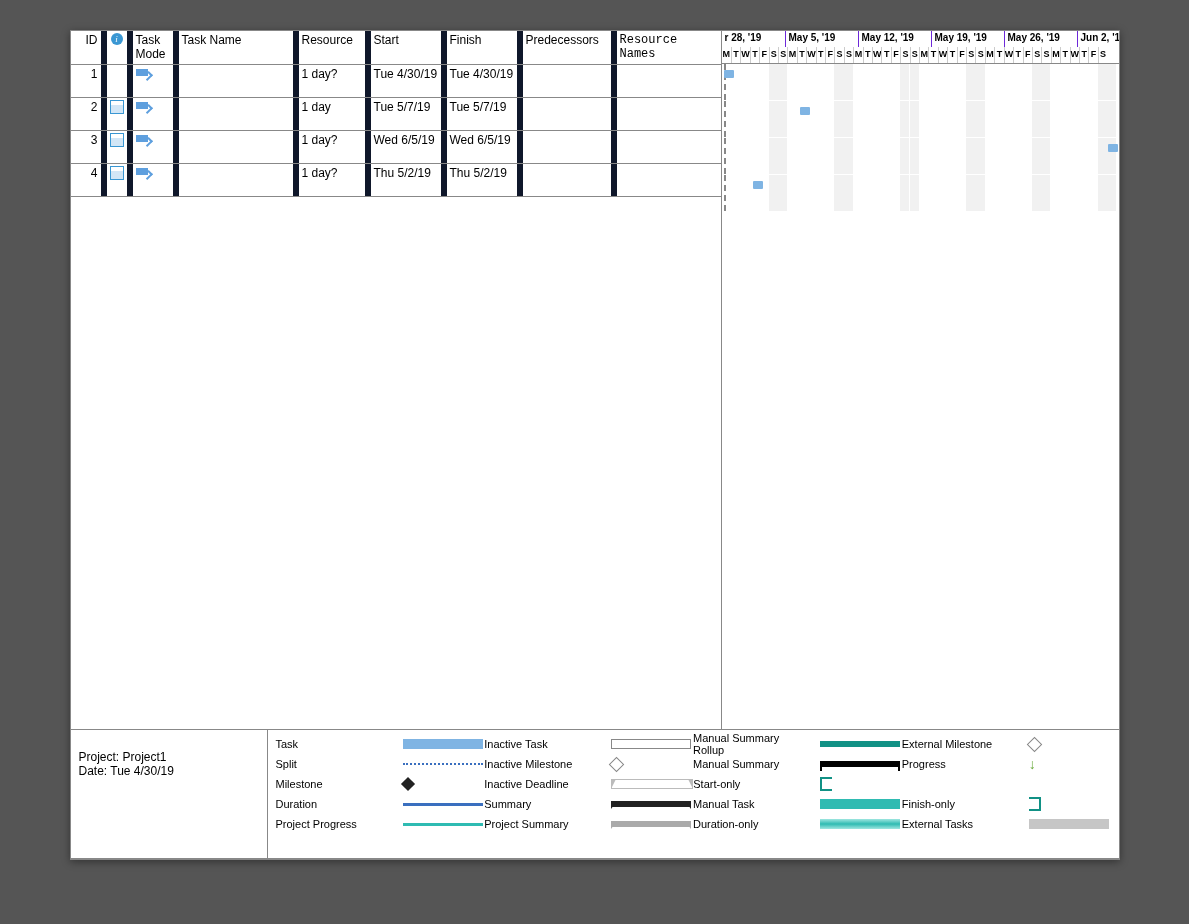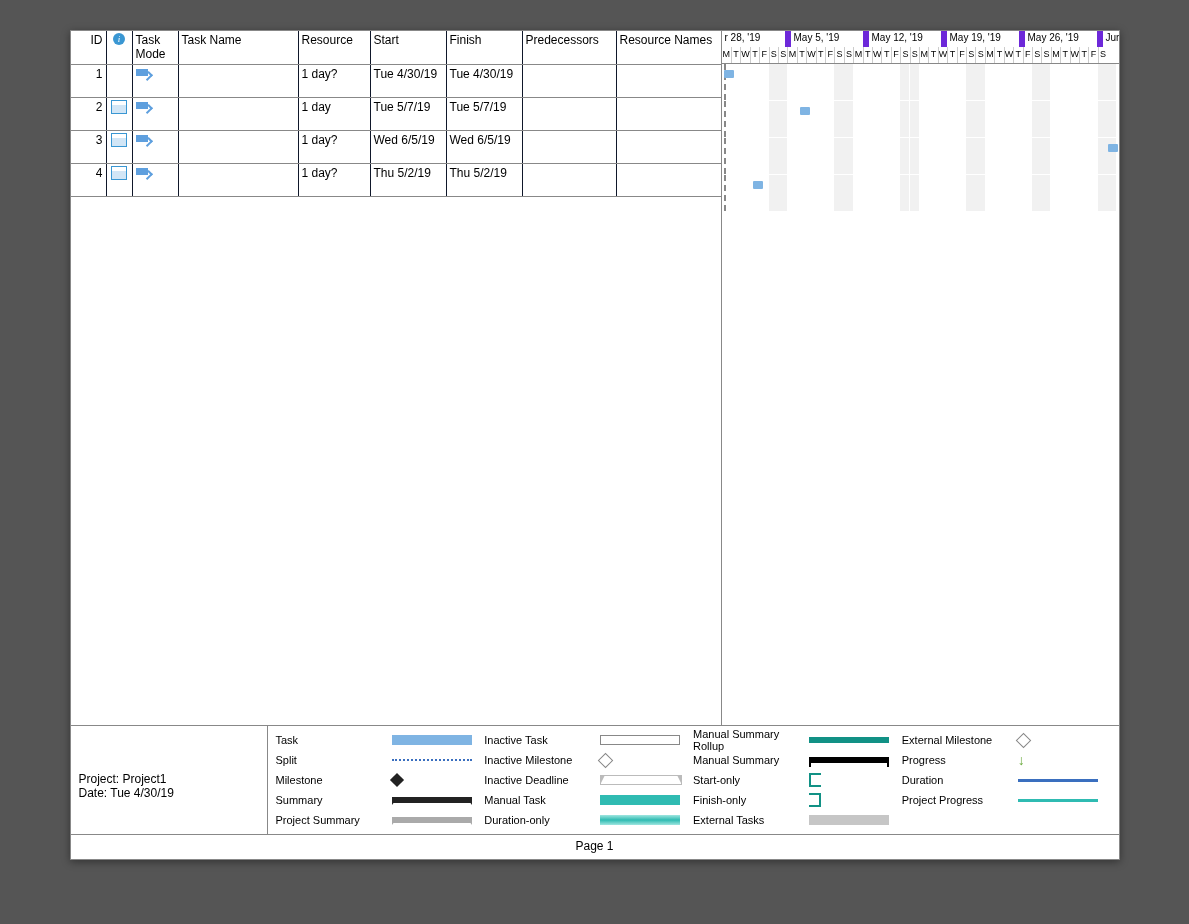--- a/index.html
+++ b/index.html
@@ -38,37 +38,37 @@
   
   .table{
     flex:0 0 650px;
     border-right:1px solid #888;
   }
   .table .thead, .table .trow{
     display:flex;
     border-bottom:1px solid #888;
   }
   .table .th,.table .td{
-    border-right:1px solid #0f172a;
+    border-right:6px solid #0f172a;
     padding:2px 3px;
     box-sizing:border-box;
     min-height:32px;
     display:flex;
     align-items:flex-start;
   }
   .table .th:last-child,.table .td:last-child{border-right:none;}
   .col-id{width:36px;justify-content:flex-end;}
   .col-info{width:26px;justify-content:center;align-items:center;}
   .col-mode{width:46px;}
   .col-name{width:120px;}
   .col-dur{width:72px;}
   .col-start{width:76px;}
   .col-finish{width:76px;}
   .col-pred{width:94px;}
-  .col-res{width:102px;}
+  .col-res{width:102px;font-family:Liberation Mono, monospace;}
   .table .thead .th{line-height:1.2;}
 
   
   .info-icon{
     width:12px;height:12px;border-radius:50%;
     background:#3a97d3;color:#fff;font-size:9px;display:flex;
     align-items:center;justify-content:center;font-style:italic;
     font-family:Georgia,serif;
   }
   .cal-icon{
@@ -87,28 +87,29 @@
     content:"";position:absolute;right:0;bottom:0;width:6px;height:4px;
     border-bottom:2px solid #5e9fde;border-right:2px solid #5e9fde;
     transform:rotate(-45deg);
   }
 
   
   .gantt{
     flex:1 1 auto;
     position:relative;
     overflow:hidden;
+    font-weight:bold;
   }
   .gantt-head{
     display:flex;flex-direction:column;height:32px;
     border-bottom:1px solid #888;
   }
   .week-row{display:flex;flex:1;}
   .week{
-    flex:0 0 66px;border-left:6px solid #6d28d9;
+    flex:0 0 66px;border-left:1px solid #6d28d9;
     font-size:10px;padding:1px 3px;white-space:nowrap;overflow:hidden;
   }
   .week:first-child{border-left:none;flex:0 0 57px;}
   .day-row{display:flex;flex:1;}
   .day{
     flex:0 0 9.4px;border-left:1px solid #ccc;
     font-size:9px;text-align:center;line-height:14px;box-sizing:border-box;
   }
   .day:first-child{border-left:none;}
   .gantt-body{position:relative;}
@@ -130,27 +131,27 @@
     border-left:1px solid #888;border-right:1px solid #888;
     border-bottom:1px solid #888;
     display:flex;flex-direction:column;
   }
   .legend-block{
     display:flex;border-bottom:1px solid #888;
   }
   .proj-info{
     flex:0 0 180px;border-right:1px solid #888;
     padding:20px 8px 8px;display:flex;flex-direction:column;
-    justify-content:center;font-size:12px;
+    font-size:12px;
   }
   .legend{
     flex:1;display:flex;flex-wrap:wrap;padding:4px 8px;
     font-size:11px;
   }
-  .leg-item{flex:0 0 25%;display:flex;align-items:center;height:20px;gap:10px;}
+  .leg-item{flex:0 0 25%;display:flex;align-items:center;height:20px;gap:21px;}
   .leg-label{flex:0 0 106px;}
   .leg-sym{flex:0 0 80px;display:flex;align-items:center;justify-content:flex-start;}
   .sym-bar{width:80px;height:10px;background:#7fb4e3;}
   .sym-dotted{width:80px;border-top:2px dotted #3a6fbf;}
   .sym-diamond{width:10px;height:10px;background:#222;transform:rotate(45deg);}
   .sym-diamond-o{width:9px;height:9px;border:1px solid #888;transform:rotate(45deg);background:#fff;}
   .sym-summary{width:80px;height:0;border-top:6px solid #222;position:relative;}
   .sym-summary::before,.sym-summary::after{
     content:"";position:absolute;top:-6px;width:0;height:0;
     border-top:8px solid #222;
@@ -513,16 +514,15 @@
             <div class="leg-sym">
               <div class="sym-gray-bar"></div>
             </div>
           </div>
           <div class="leg-item">
             <div class="leg-label"></div>
             <div class="leg-sym"></div>
           </div>
         </div>
     </div>
-    <div class="page-num">Page 1</div>
   </div>
 
 </div>
 
 </body></html>

